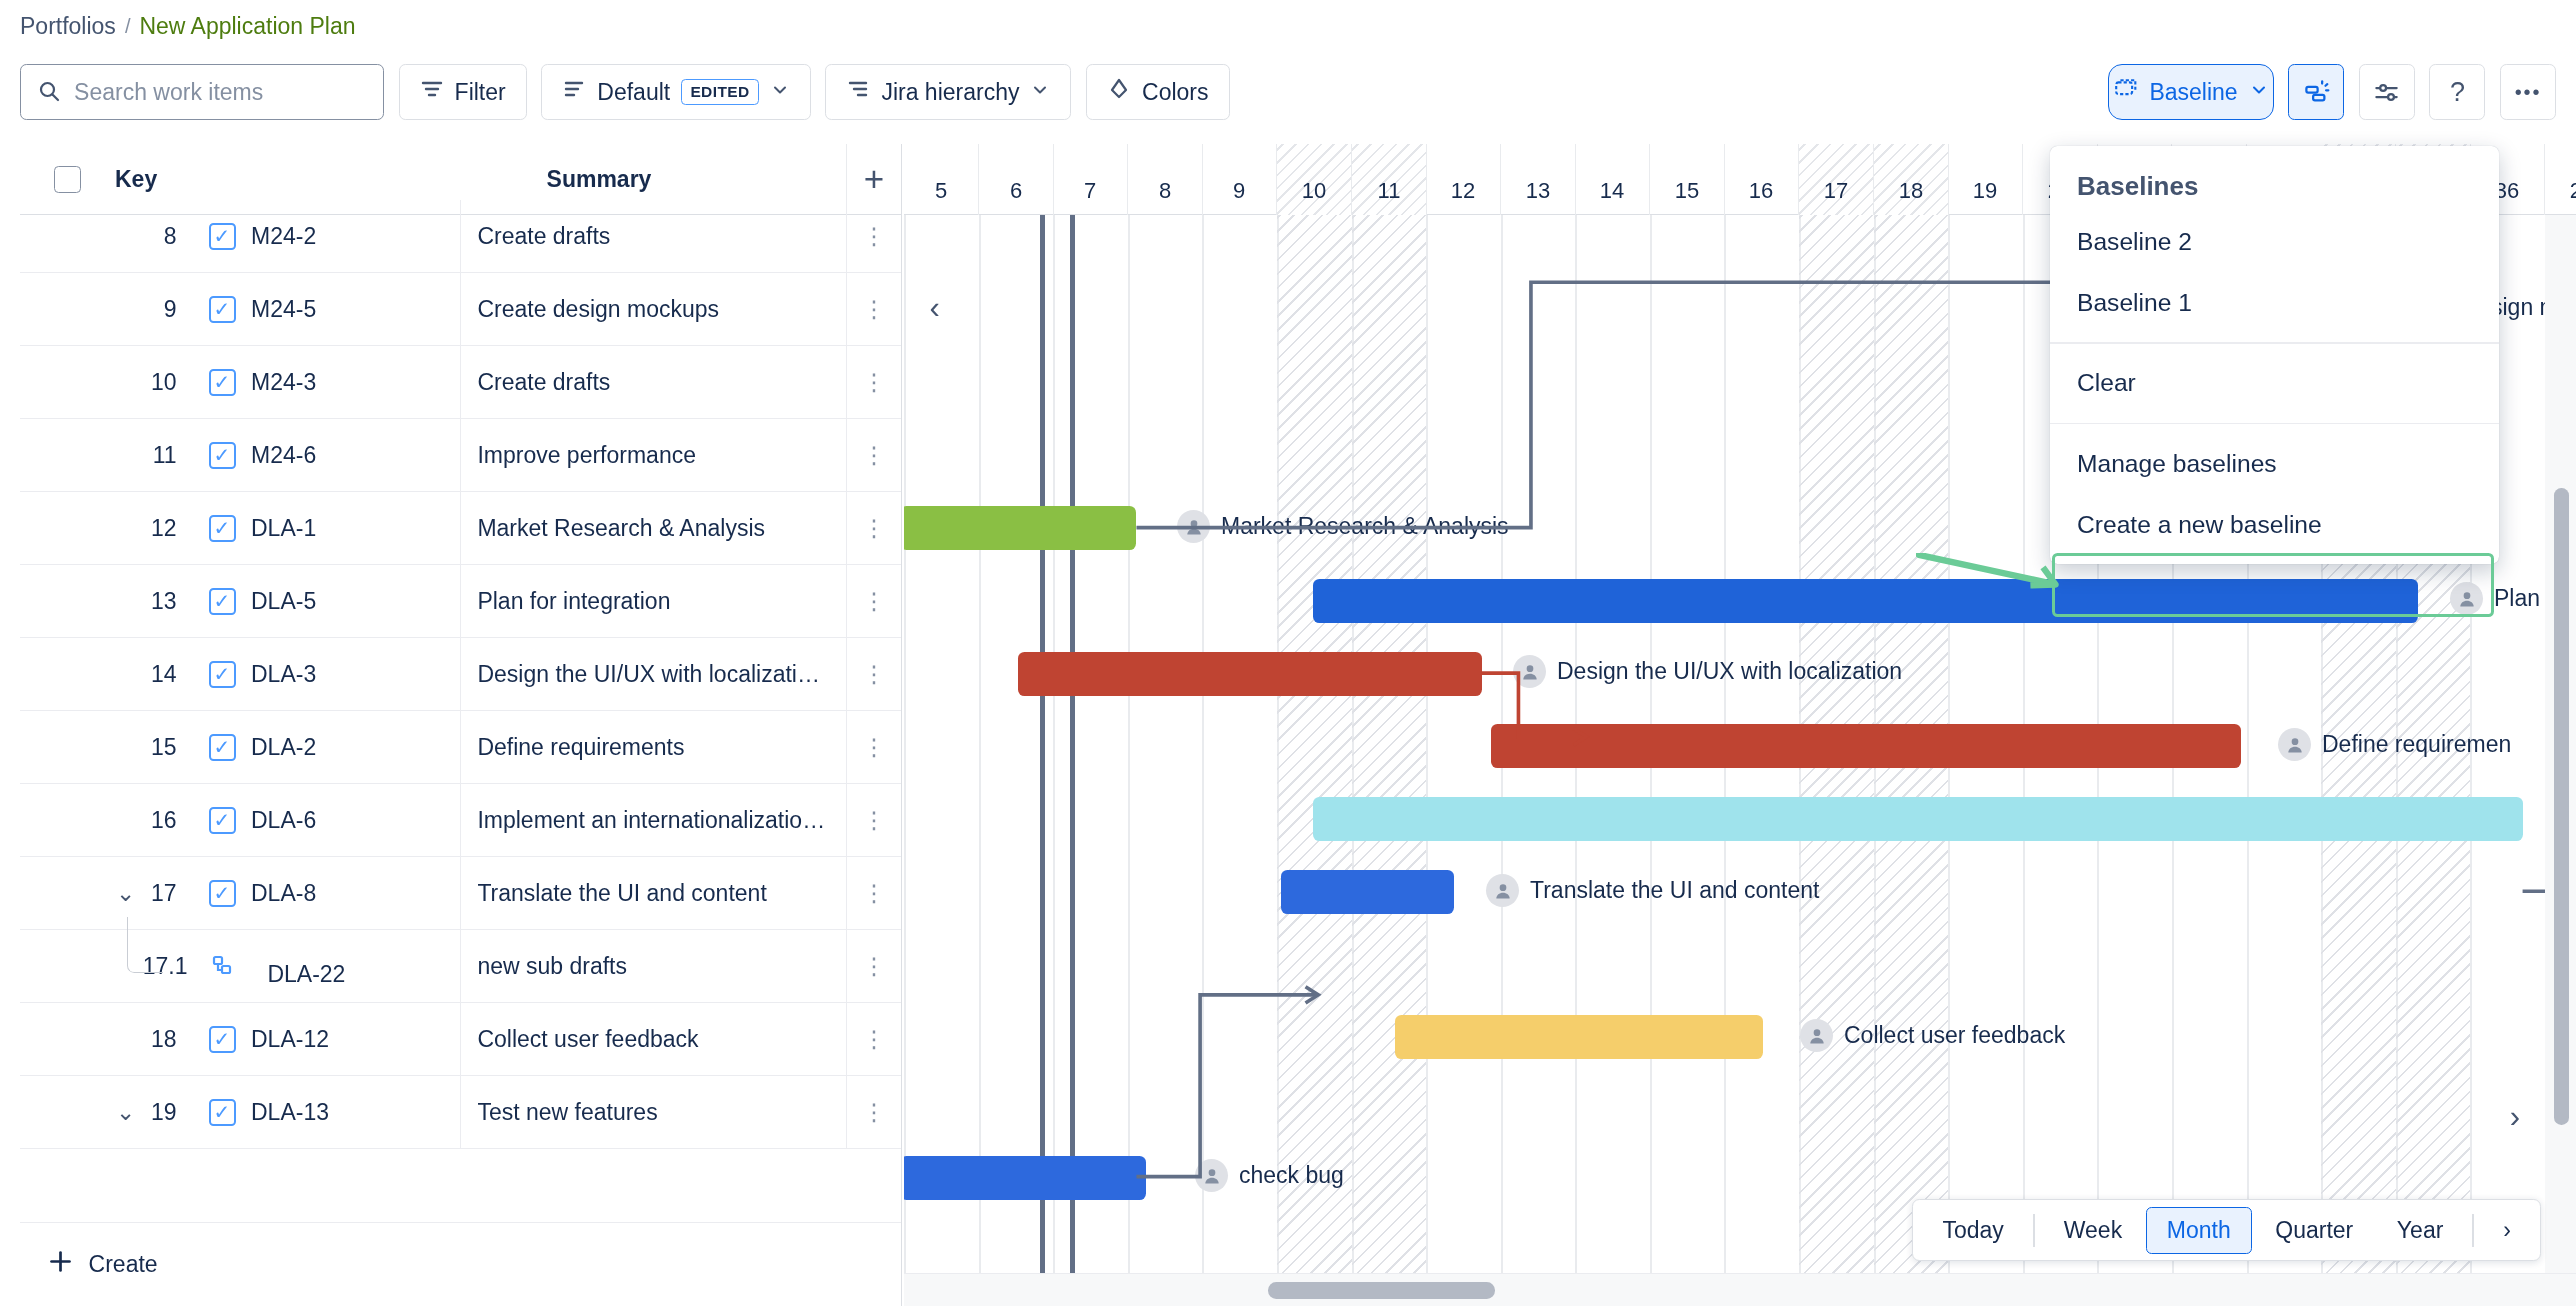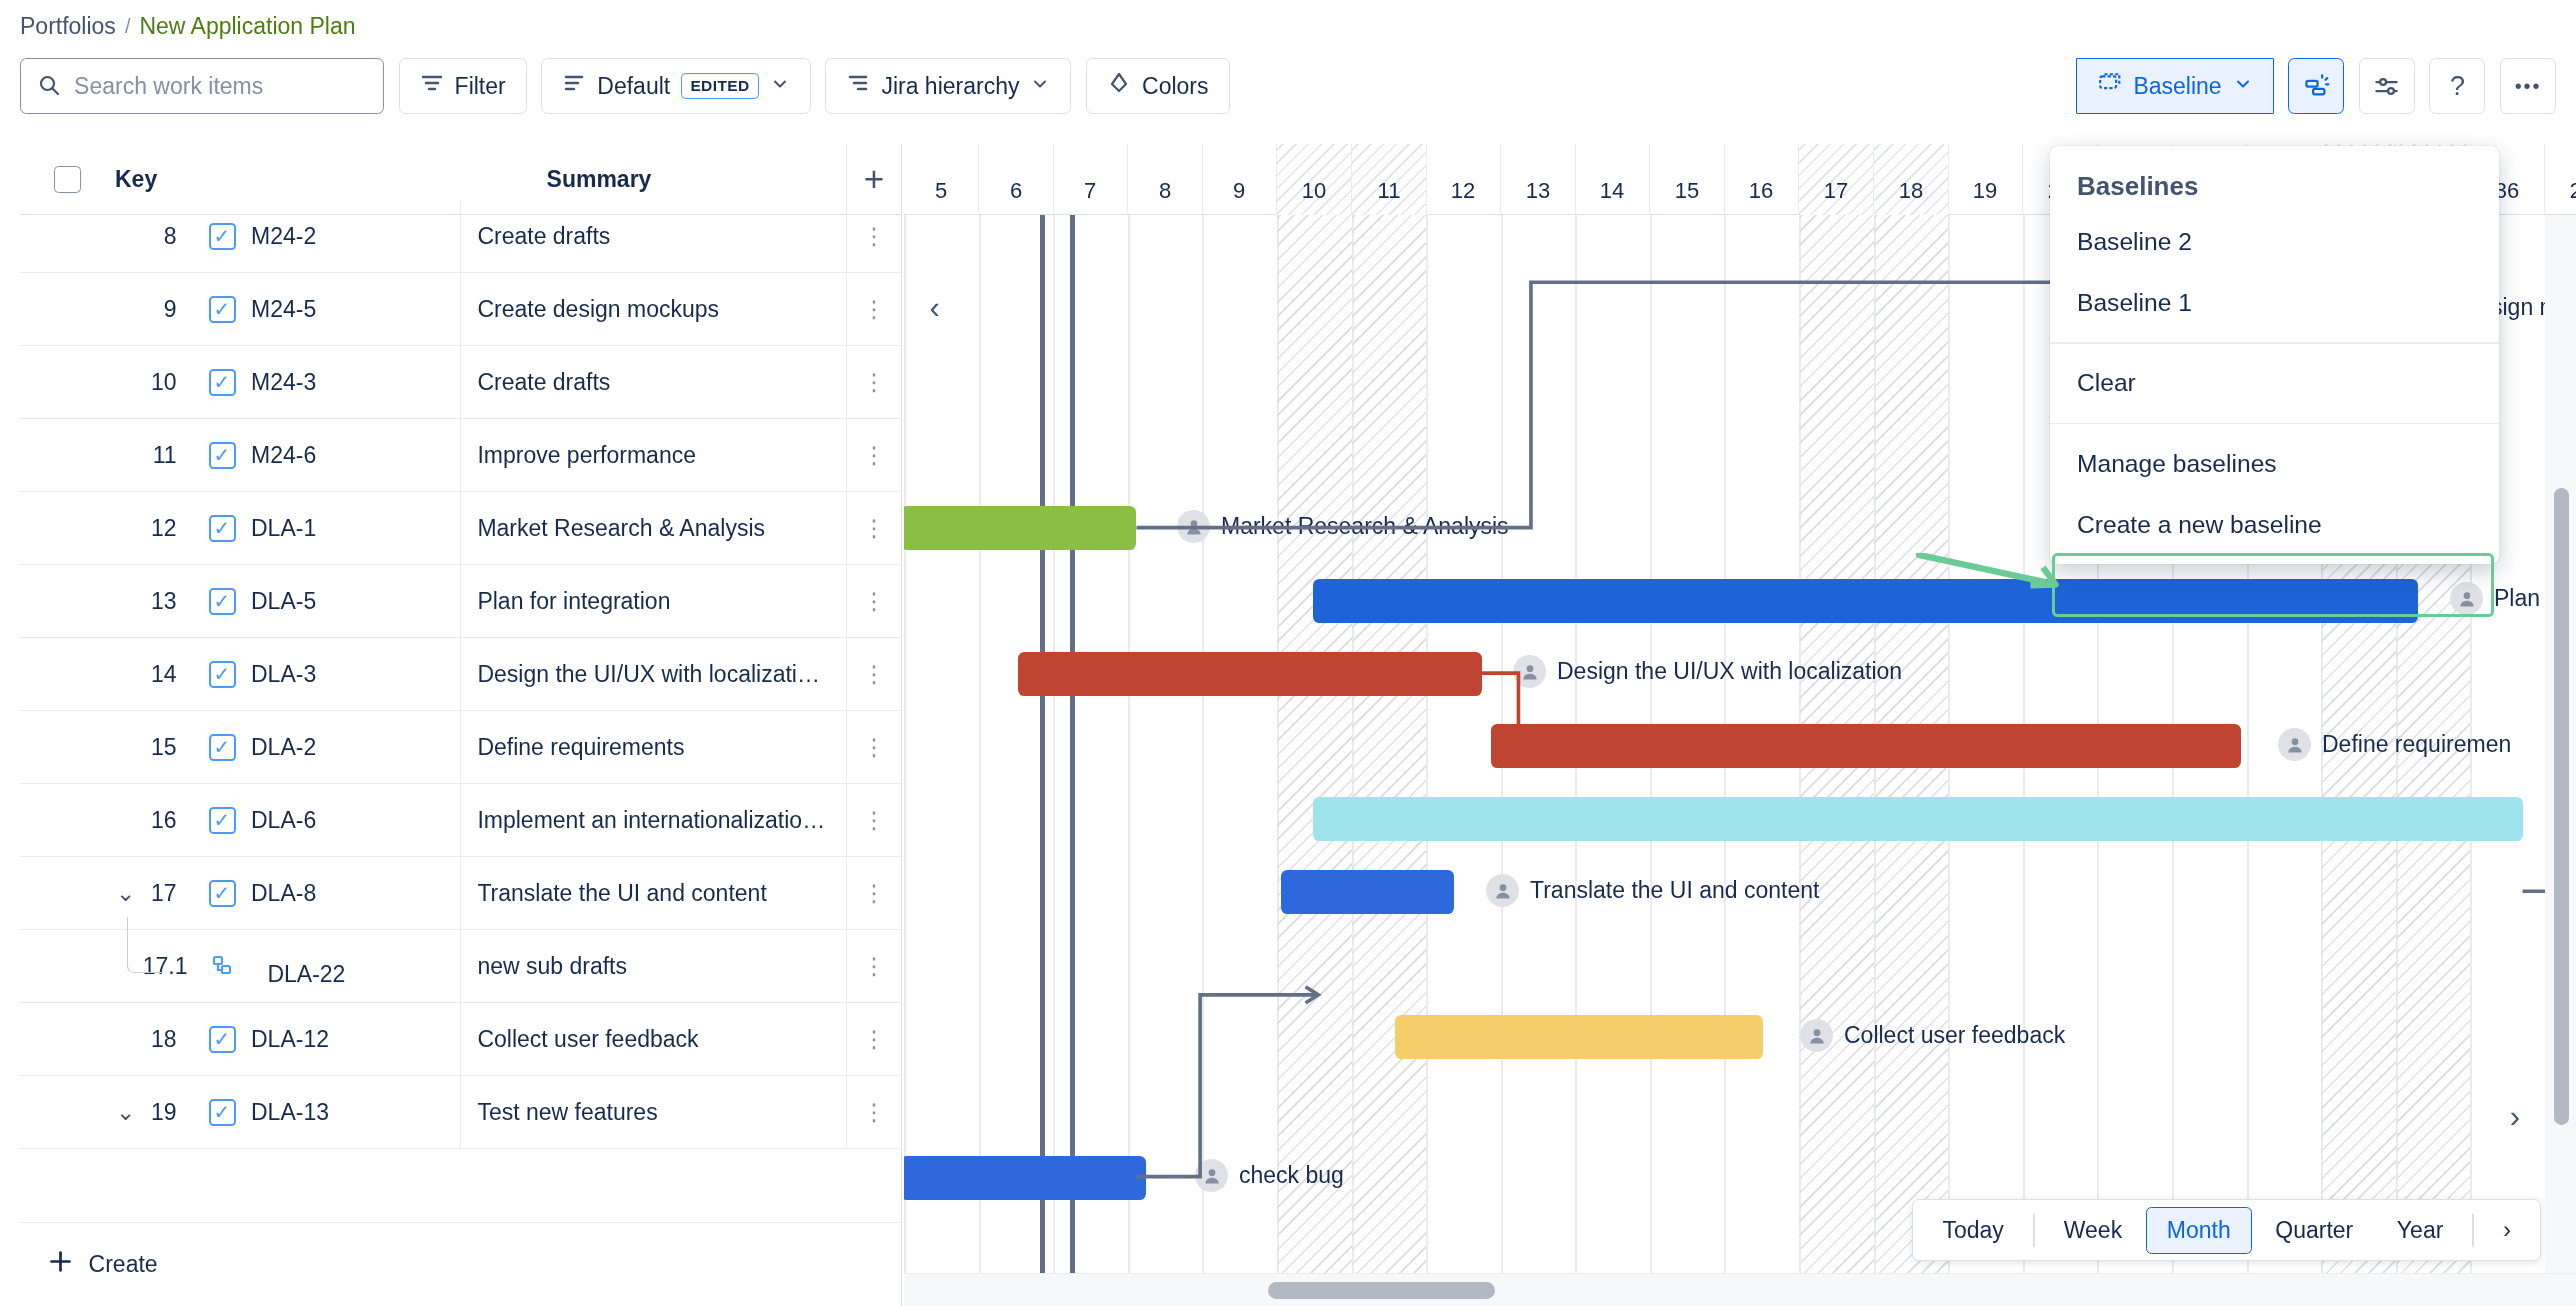--- a/index.html
+++ b/index.html
@@ -8,21 +8,21 @@
 
   
   .breadcrumb { position:absolute; left:20px; top:12.7px; display:flex; align-items:center;
     gap:9px; font-size:23px; color:#44546F; }
   .breadcrumb .crumb-link { color:#44546F; text-decoration:none; }
   .breadcrumb .sep { color:#8590A2; font-size:20px; }
   .breadcrumb .crumb-current { color:#4d7c0f; }
 
   
   .toolbar { position:absolute; left:20px; top:58px; right:20px; height:62px; display:flex;
-    align-items:flex-start; gap:14.6px; }
+    align-items:flex-end; gap:14.6px; }
   .btn { height:56px; border:1.8px solid #DCDFE4; background:#fff; border-radius:6.4px;
     display:flex; align-items:center; gap:11px; padding:0 20px; font-size:23px;
     color:#172B4D; cursor:pointer; white-space:nowrap; }
   .searchbox { width:364px; height:56px; border:1.8px solid #8590A2; border-radius:6.4px;
     display:flex; align-items:center; gap:12.7px; padding:0 16.4px; }
   .searchbox input { border:0; outline:0; font-size:23px; width:100%;
     font-family:"Liberation Sans", sans-serif; color:#172B4D; background:transparent; }
   .searchbox input::placeholder { color:#8590A2; }
 
   .badge-edited { border:1.8px solid #4C9AFF; border-radius:4.5px; color:#172B4D;
@@ -31,21 +31,21 @@
   .seg { display:flex; height:56px; border:1.8px solid #0C66E4; border-radius:6.4px;
     overflow:hidden; }
   .seg .segbtn { display:flex; align-items:center; gap:11px; padding:0 20px;
     font-size:23px; color:#0C66E4; background:#E9F2FE; cursor:pointer;
     border-right:1.8px solid #0C66E4; }
   .seg .segbtn:last-child { border-right:0; }
 
   .spacer { flex:1; }
 
   .btn-primary-outline { height:56px; border:1.8px solid #0C66E4; background:#E9F2FE;
-    border-radius:1px; display:flex; align-items:center; gap:11px; padding:0 20px;
+    border-radius:14px; display:flex; align-items:center; gap:11px; padding:0 4px;
     font-size:23px; color:#0C66E4; cursor:pointer; }
   .iconbtn { width:56px; height:56px; border:1.8px solid #DCDFE4; background:#fff;
     border-radius:6.4px; display:flex; align-items:center; justify-content:center;
     cursor:pointer; color:#44546F; }
   .iconbtn.active { border-color:#0C66E4; background:#E9F2FE; color:#0C66E4; }
 
   
   .main { position:absolute; left:20px; top:144px; right:0; bottom:0; }
 
   .grid-panel { position:absolute; left:0; top:0; width:882px; bottom:0;

